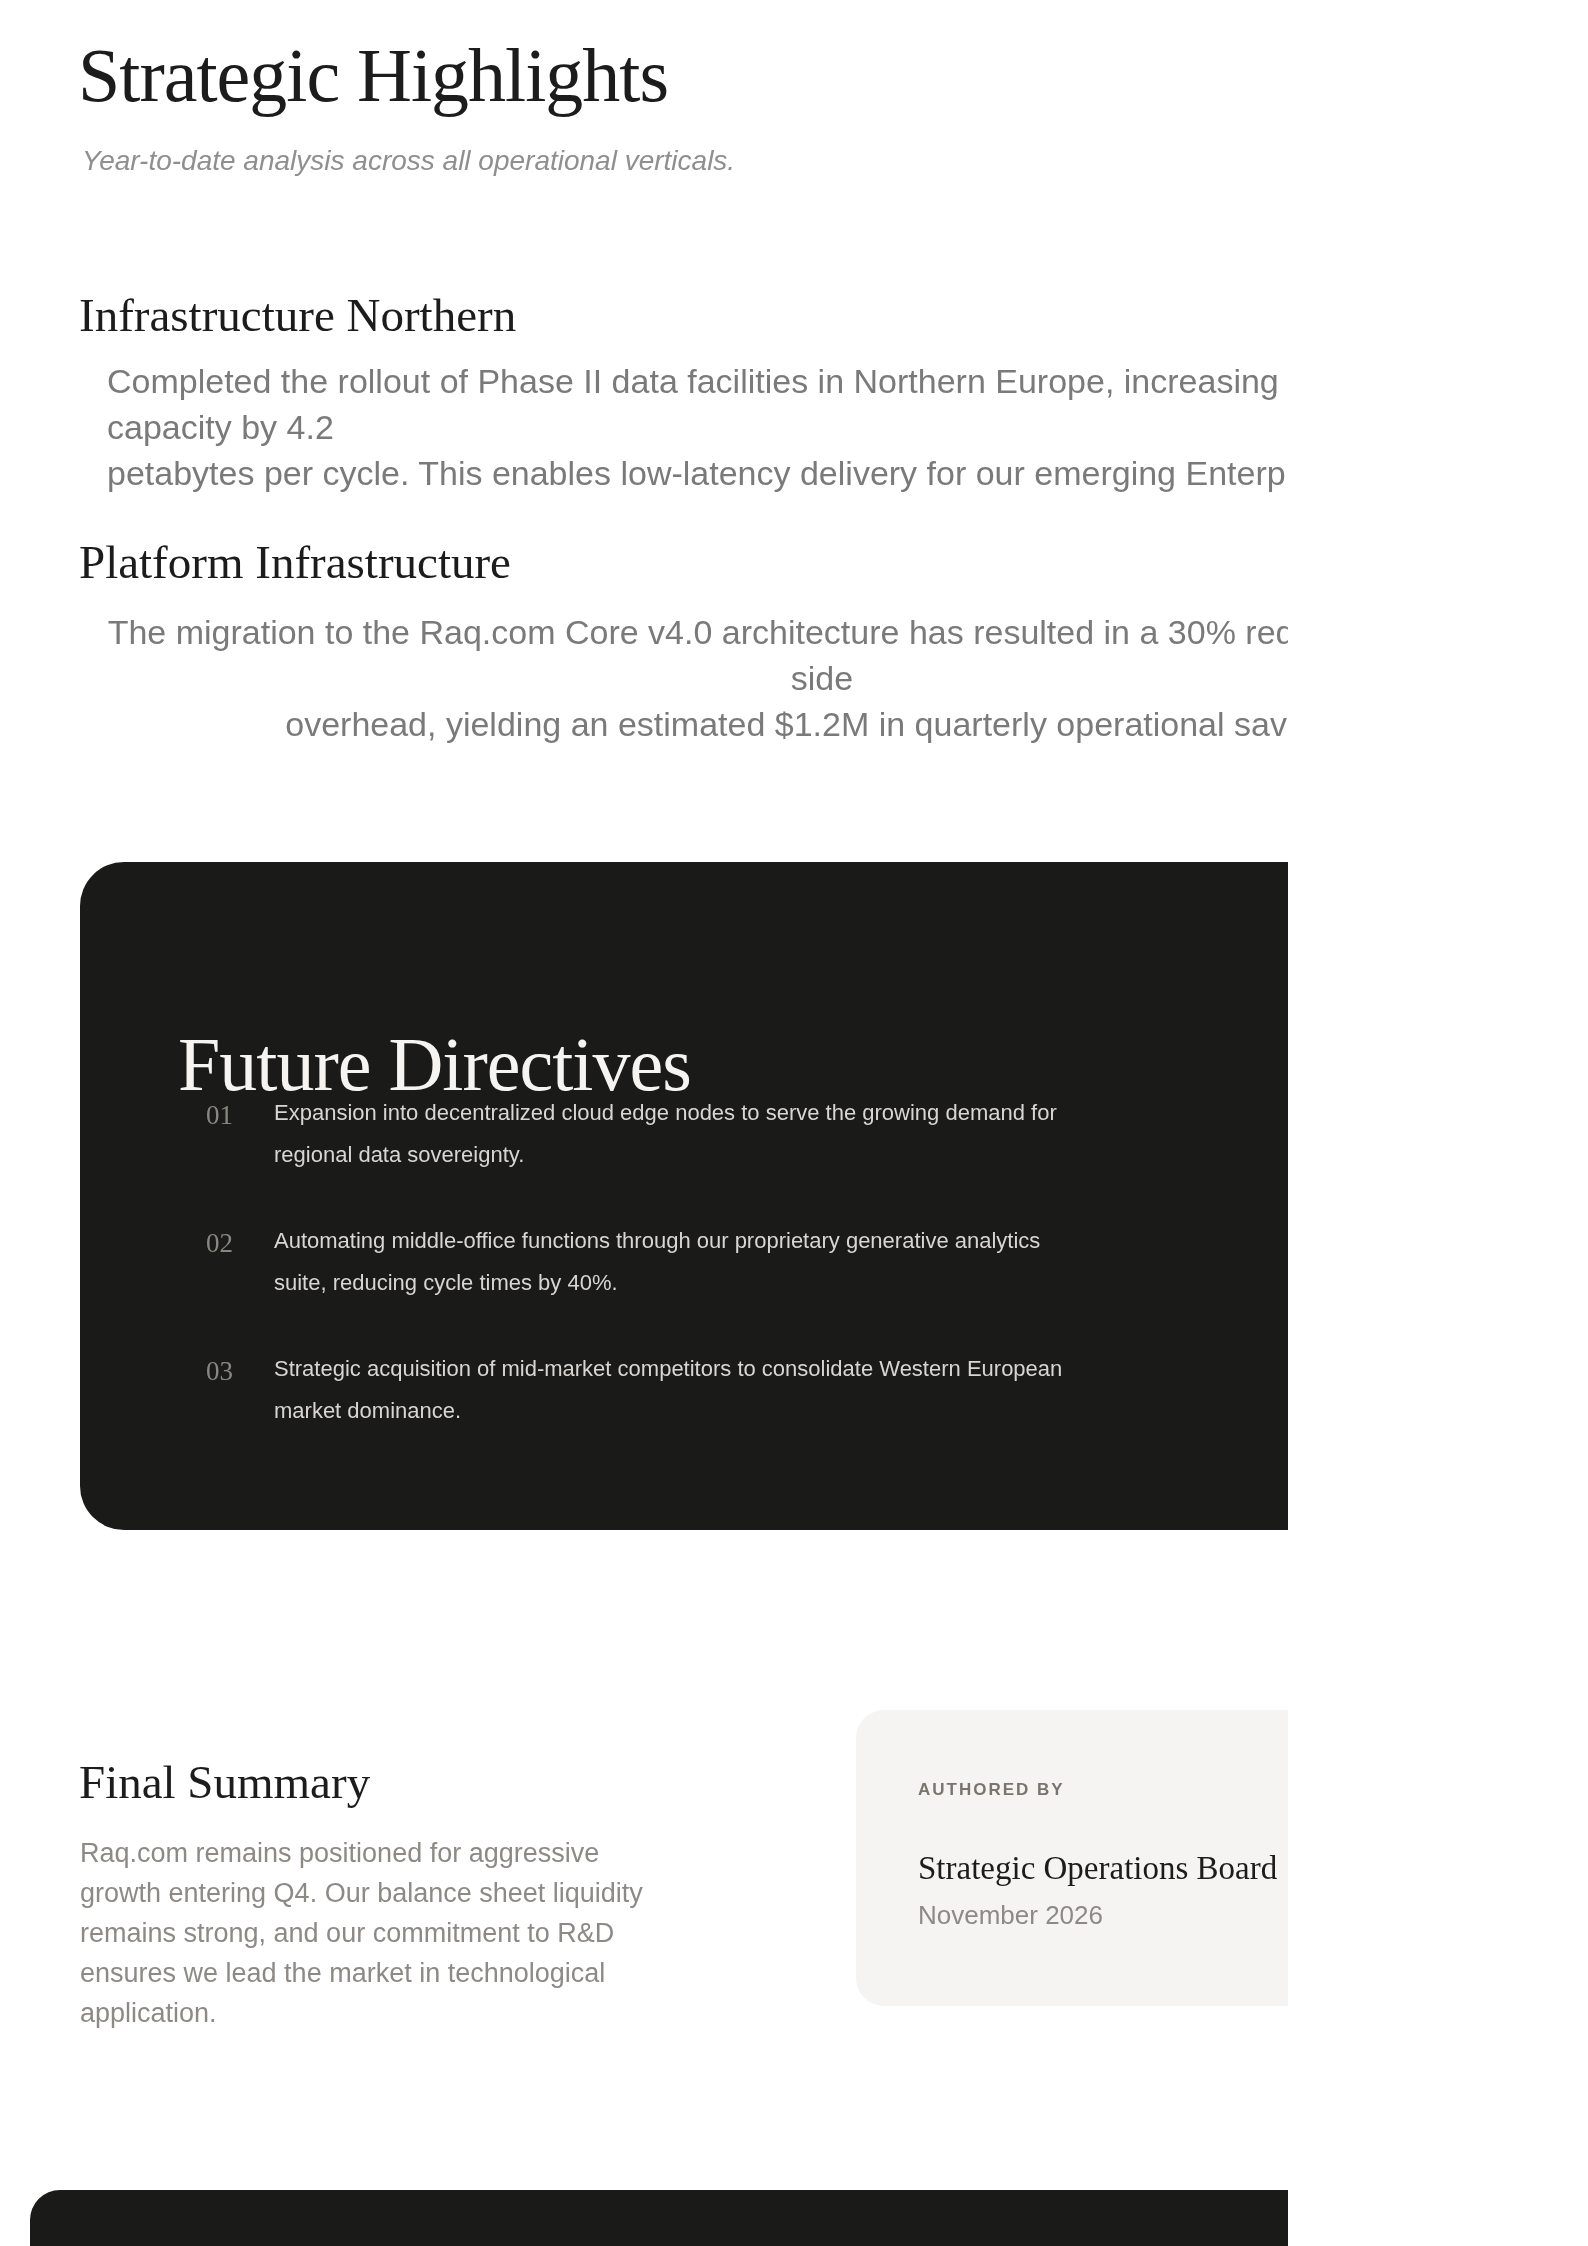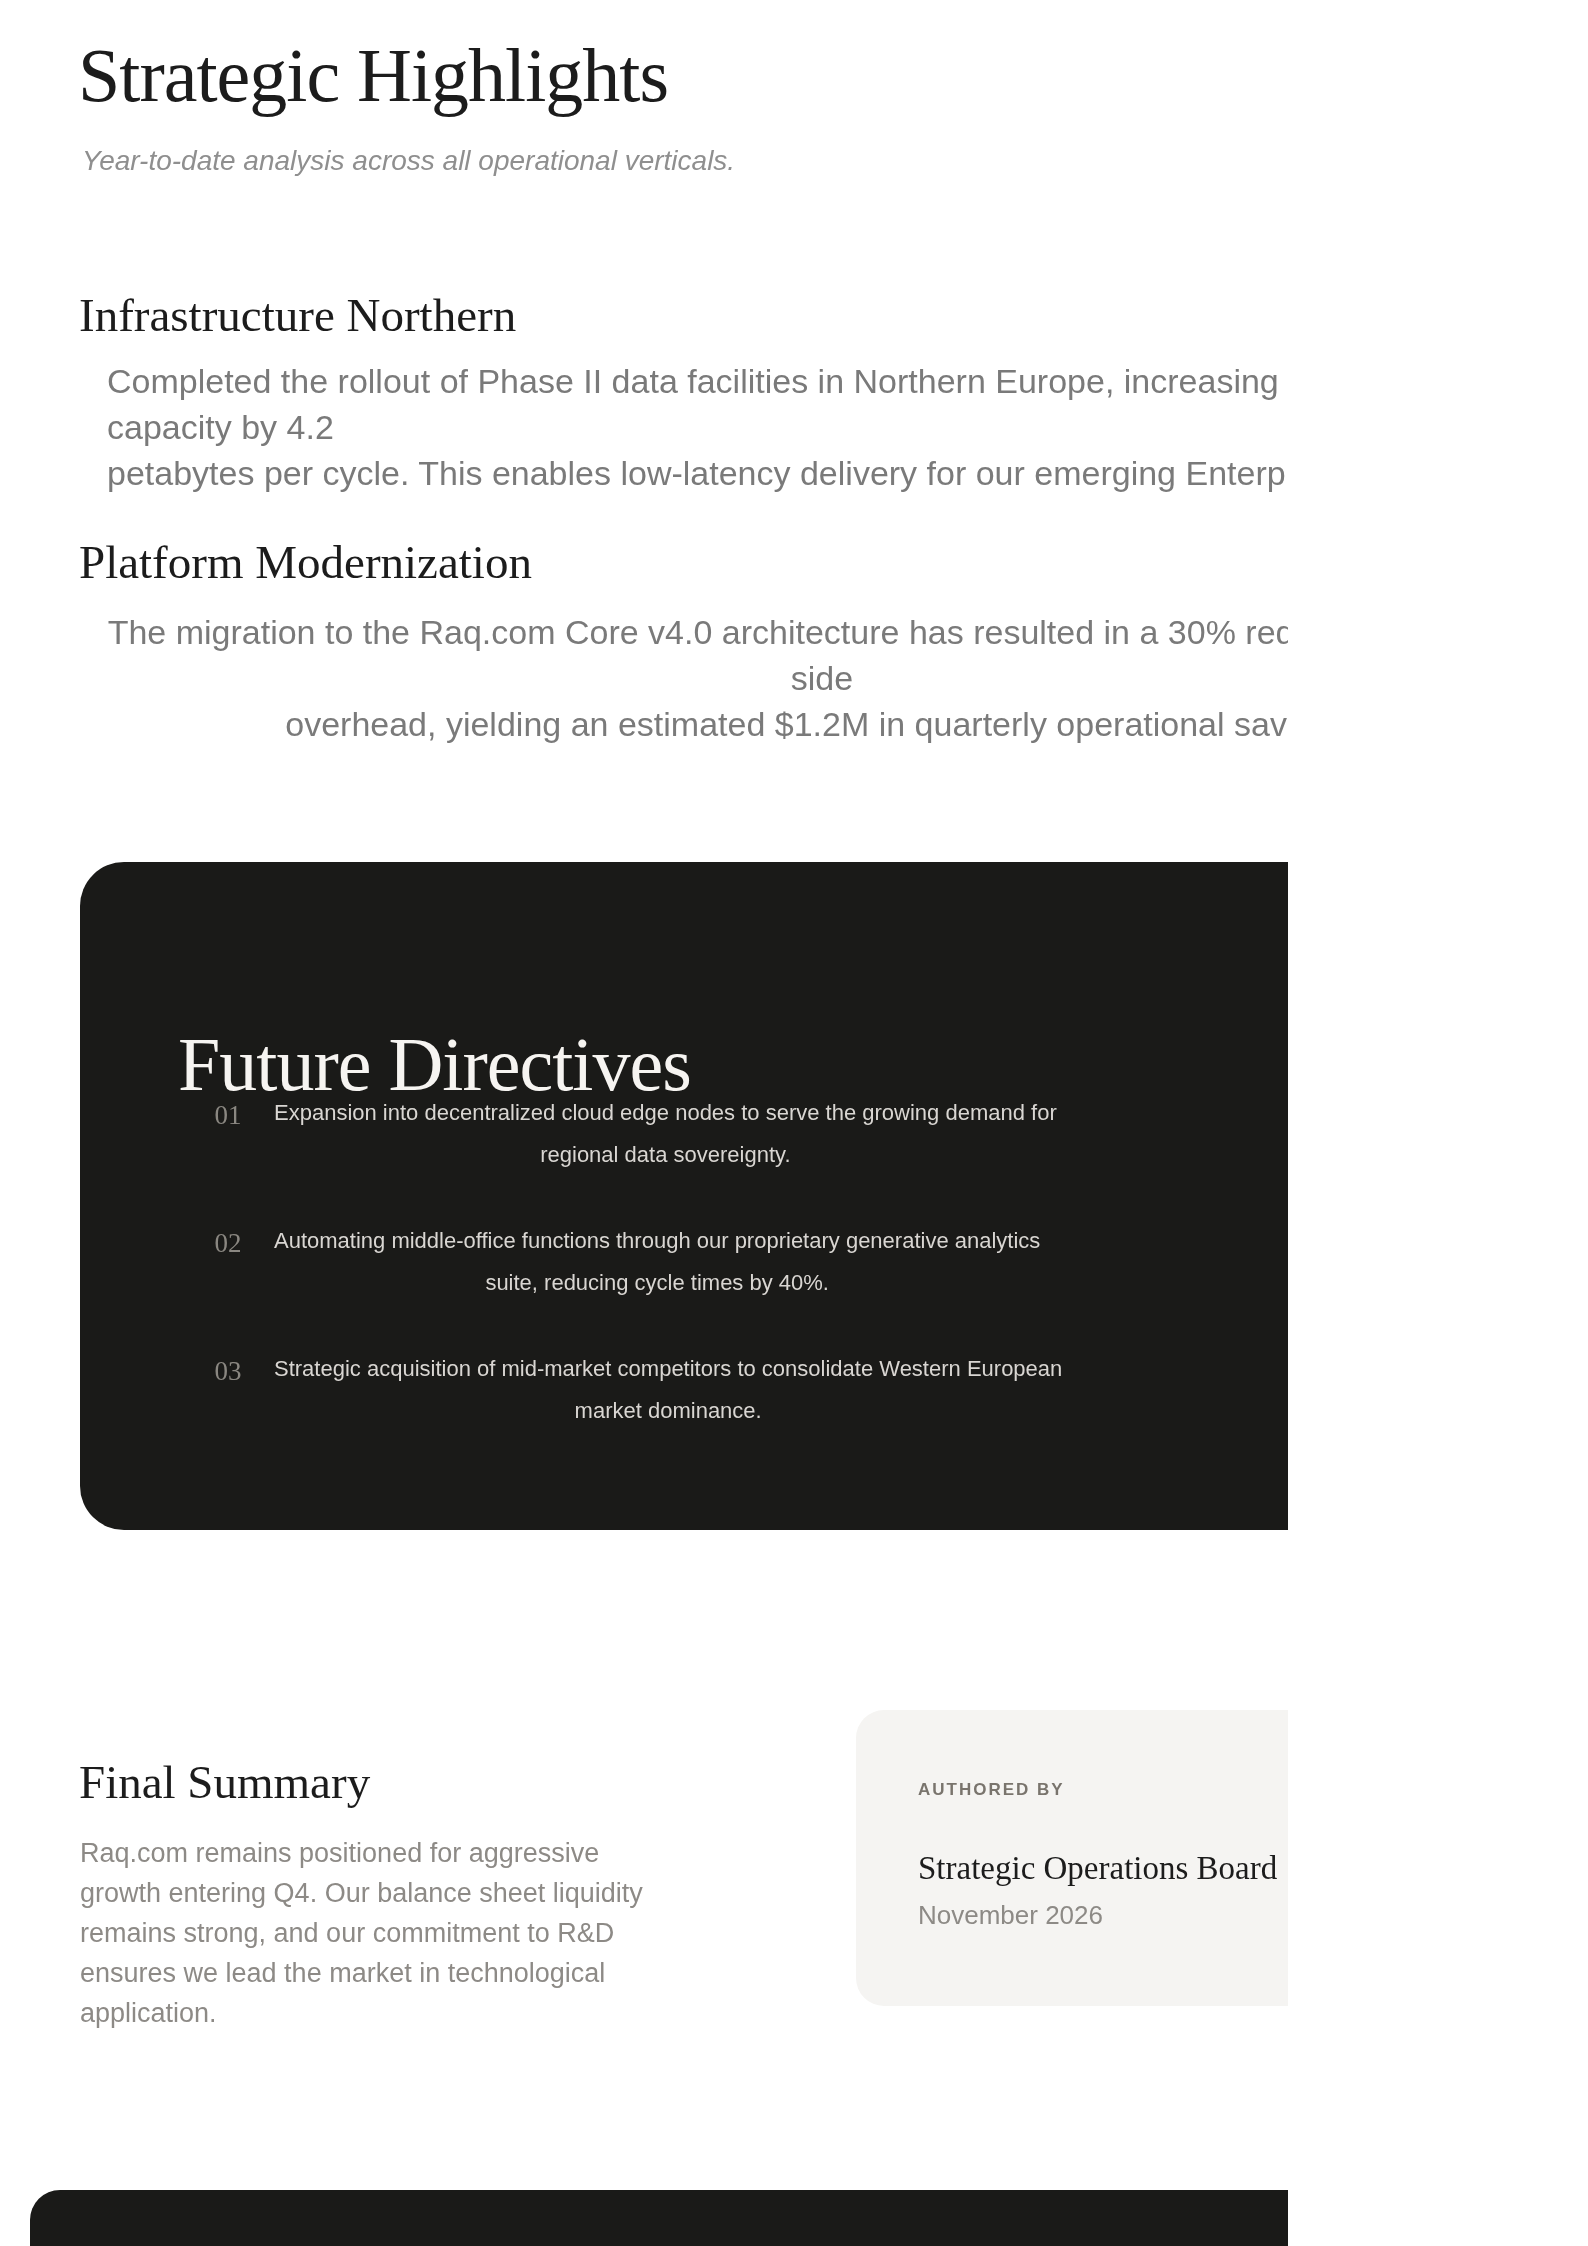--- a/index.html
+++ b/index.html
@@ -54,21 +54,20 @@
     margin-left:27px;
   }
   .p-infra{left:80px; top:324px;}
   .p-platform{left:80px; top:575px;text-align:center;}
 
   .dark-card{
     left:80px; top:862px;
     width:1428px; height:668px;
     background:var(--card-dark);
     border-radius:44px;
-    text-align:center;
   }
   .dark-card-title{
     left:98px; top:98px;
     font-size:76px; line-height:1.1;
     color:var(--card-title);
     letter-spacing:-1px;
   }
   .directives{
     left:98px; top:230px;
     width:1180px;
@@ -138,21 +137,21 @@
 <div class="page">
 
   <h1 class="abs serif doc-title">Strategic Highlights</h1>
 
   <p class="abs doc-subtitle">Year-to-date analysis across all operational verticals.</p>
 
   <h2 class="abs serif h2 h2-infra">Infrastructure Northern</h2>
   <p class="abs body-p pre p-infra">Completed the rollout of Phase II data facilities in Northern Europe, increasing processing capacity by 4.2
 petabytes per cycle. This enables low-latency delivery for our emerging Enterprise Tier clients.</p>
 
-  <h2 class="abs serif h2 h2-platform">Platform Modernization</h2>
+  <h2 class="abs serif h2 h2-platform">Platform Infrastructure</h2>
   <p class="abs body-p pre p-platform">The migration to the Raq.com Core v4.0 architecture has resulted in a 30% reduction in server-side
 overhead, yielding an estimated $1.2M in quarterly operational savings.</p>
 
   <section class="abs dark-card">
     <h2 class="abs serif dark-card-title">Future Directives</h2>
     <div class="abs directives">
       <div class="directive">
         <span class="directive-num">01</span>
         <span class="directive-text pre">Expansion into decentralized cloud edge nodes to serve the growing demand for
 regional data sovereignty.</span>

